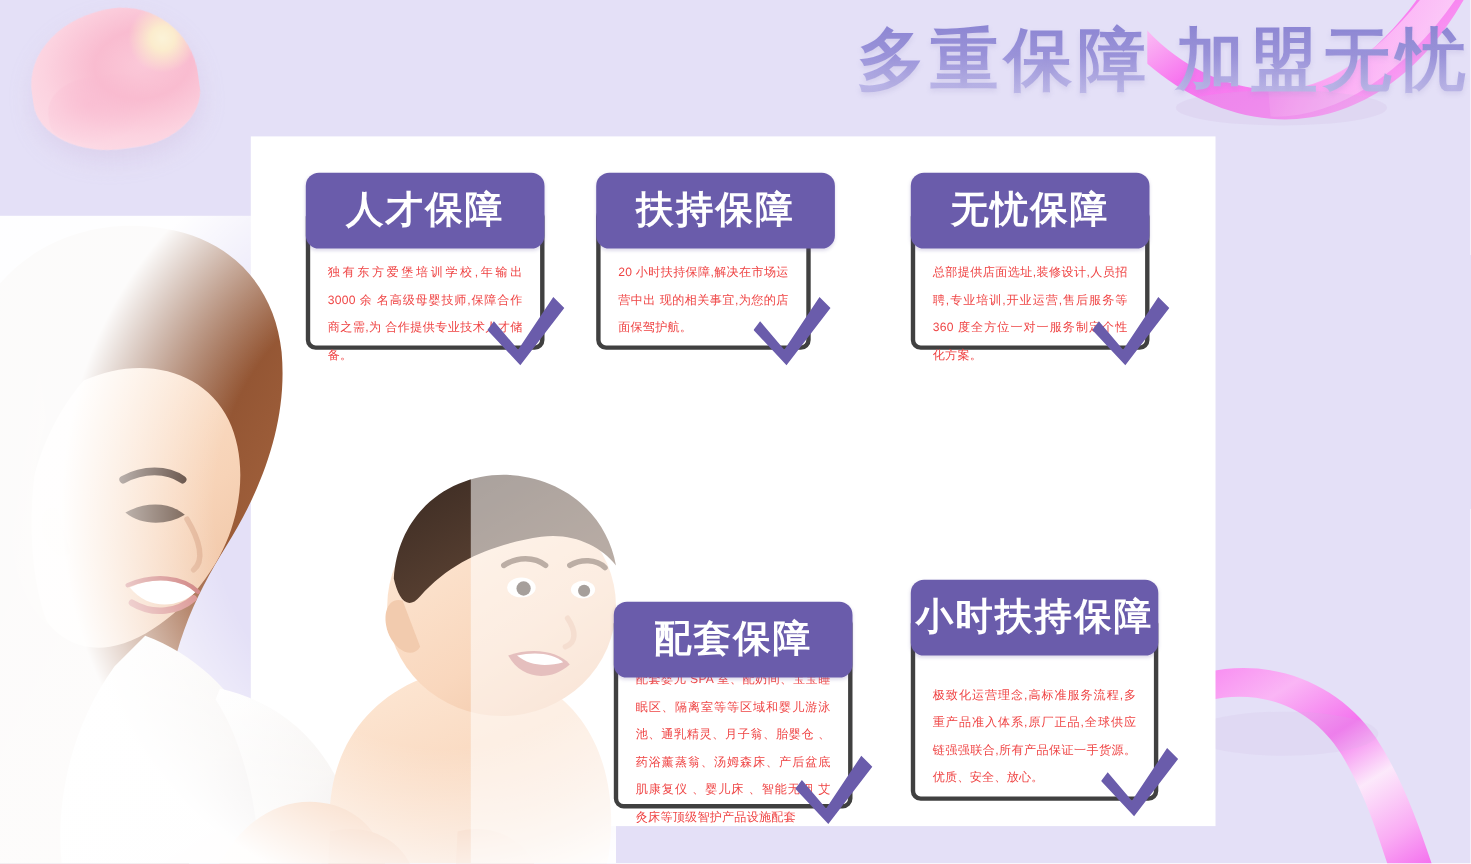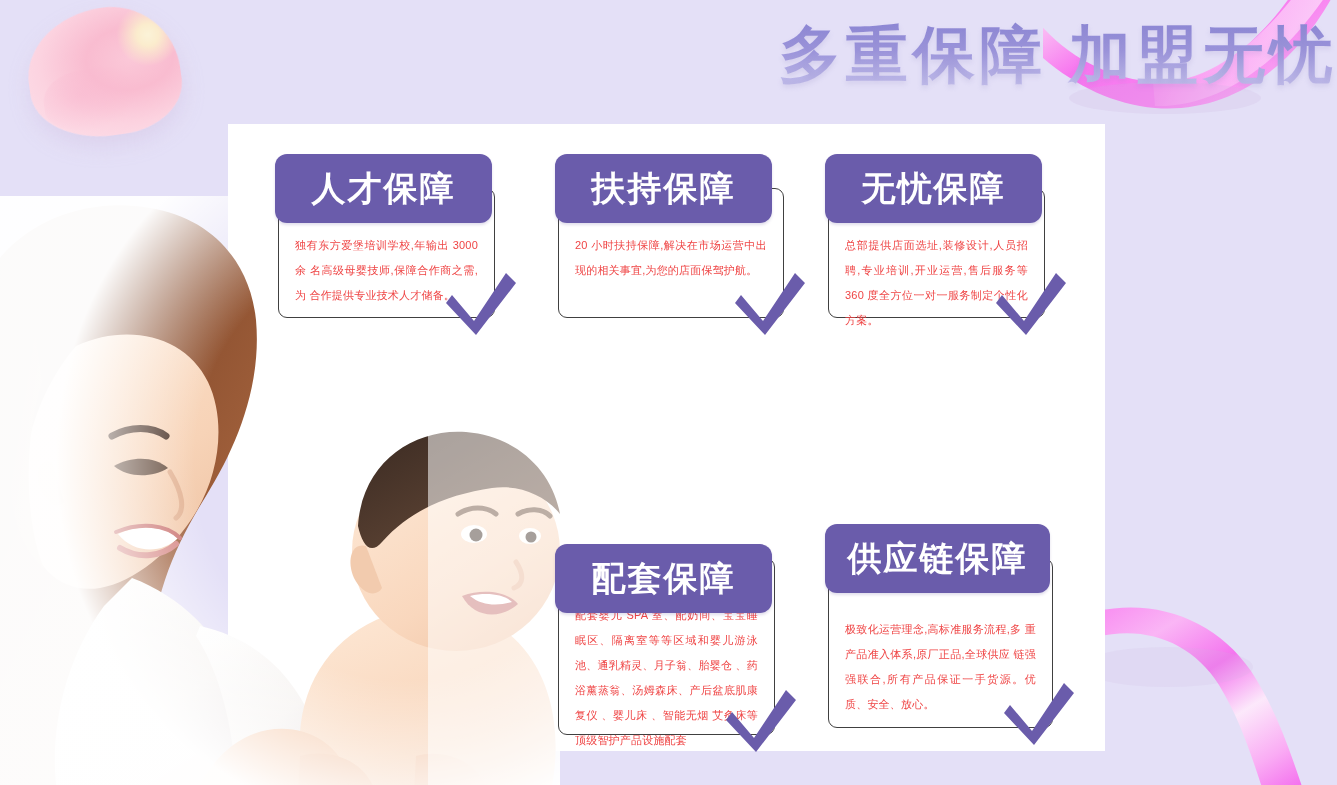--- a/index.html
+++ b/index.html
@@ -91,21 +91,21 @@
     width: 877px;
     height: 627px;
     background: #ffffff;
   }
 
   
   .card {
     position: absolute;
     box-sizing: border-box;
     background: #ffffff;
-    border: 1px solid #404040;
+    border: 4px solid #404040;
     border-radius: 9px;
     padding: 0;
   }
   .card-head {
     position: absolute;
     left: -4px;
     top: -35px;
     box-sizing: border-box;
     background: #6a5cab;
     border-radius: 12px;
@@ -133,21 +133,21 @@
     bottom: -22px;
     width: 74px;
     height: 74px;
     pointer-events: none;
   }
 
   
   #card-talent   { left: 278px; top: 188px;  width: 217px; height: 130px; }
   #card-talent   .card-head { width: 217px; }
 
-  #card-support  { left: 558px; top: 188px;  width: 226px; height: 130px; }
+  #card-support  { left: 542px; top: 188px;  width: 195px; height: 130px; }
   #card-support  .card-head { width: 217px; }
 
   #card-worry    { left: 828px; top: 188px;  width: 217px; height: 130px; }
   #card-worry    .card-head { width: 217px; }
 
   #card-promo    { left: 683px; top: 373px;  width: 211px; height: 111px; }
   #card-promo    .card-head { width: 211px; }
 
   #card-package  { left: 558px; top: 558px;  width: 217px; height: 177px; }
   #card-package  .card-head { width: 217px; margin-top: 20px; }
@@ -310,20 +310,20 @@
 
   <div class="card" id="card-package">
     <div class="card-head">配套保障</div>
     <div class="card-body">配套婴儿 SPA 室、配奶间、宝宝睡眠区、隔离室等等区域和婴儿游泳池、通乳精灵、月子翁、胎婴仓 、药浴薰蒸翁、汤姆森床、产后盆底肌康复仪 、婴儿床 、智能无烟 艾灸床等顶级智护产品设施配套</div>
     <svg class="check" viewBox="0 0 74 74" xmlns="http://www.w3.org/2000/svg">
       <path d="M6,30 L28,56 L60,8 L70,18 L30,70 L0,38 Z" fill="#6a5cab"></path>
     </svg>
   </div>
 
   <div class="card" id="card-supply">
-    <div class="card-head">供应链保障</div>
+    <div class="card-head">小时扶持保障</div>
     <div class="card-body">极致化运营理念,高标准服务流程,多 重产品准入体系,原厂正品,全球供应 链强强联合,所有产品保证一手货源。优质、安全、放心。</div>
     <svg class="check" viewBox="0 0 74 74" xmlns="http://www.w3.org/2000/svg">
       <path d="M6,30 L28,56 L60,8 L70,18 L30,70 L0,38 Z" fill="#6a5cab"></path>
     </svg>
   </div>
 
 </div>
 
 </body></html>

